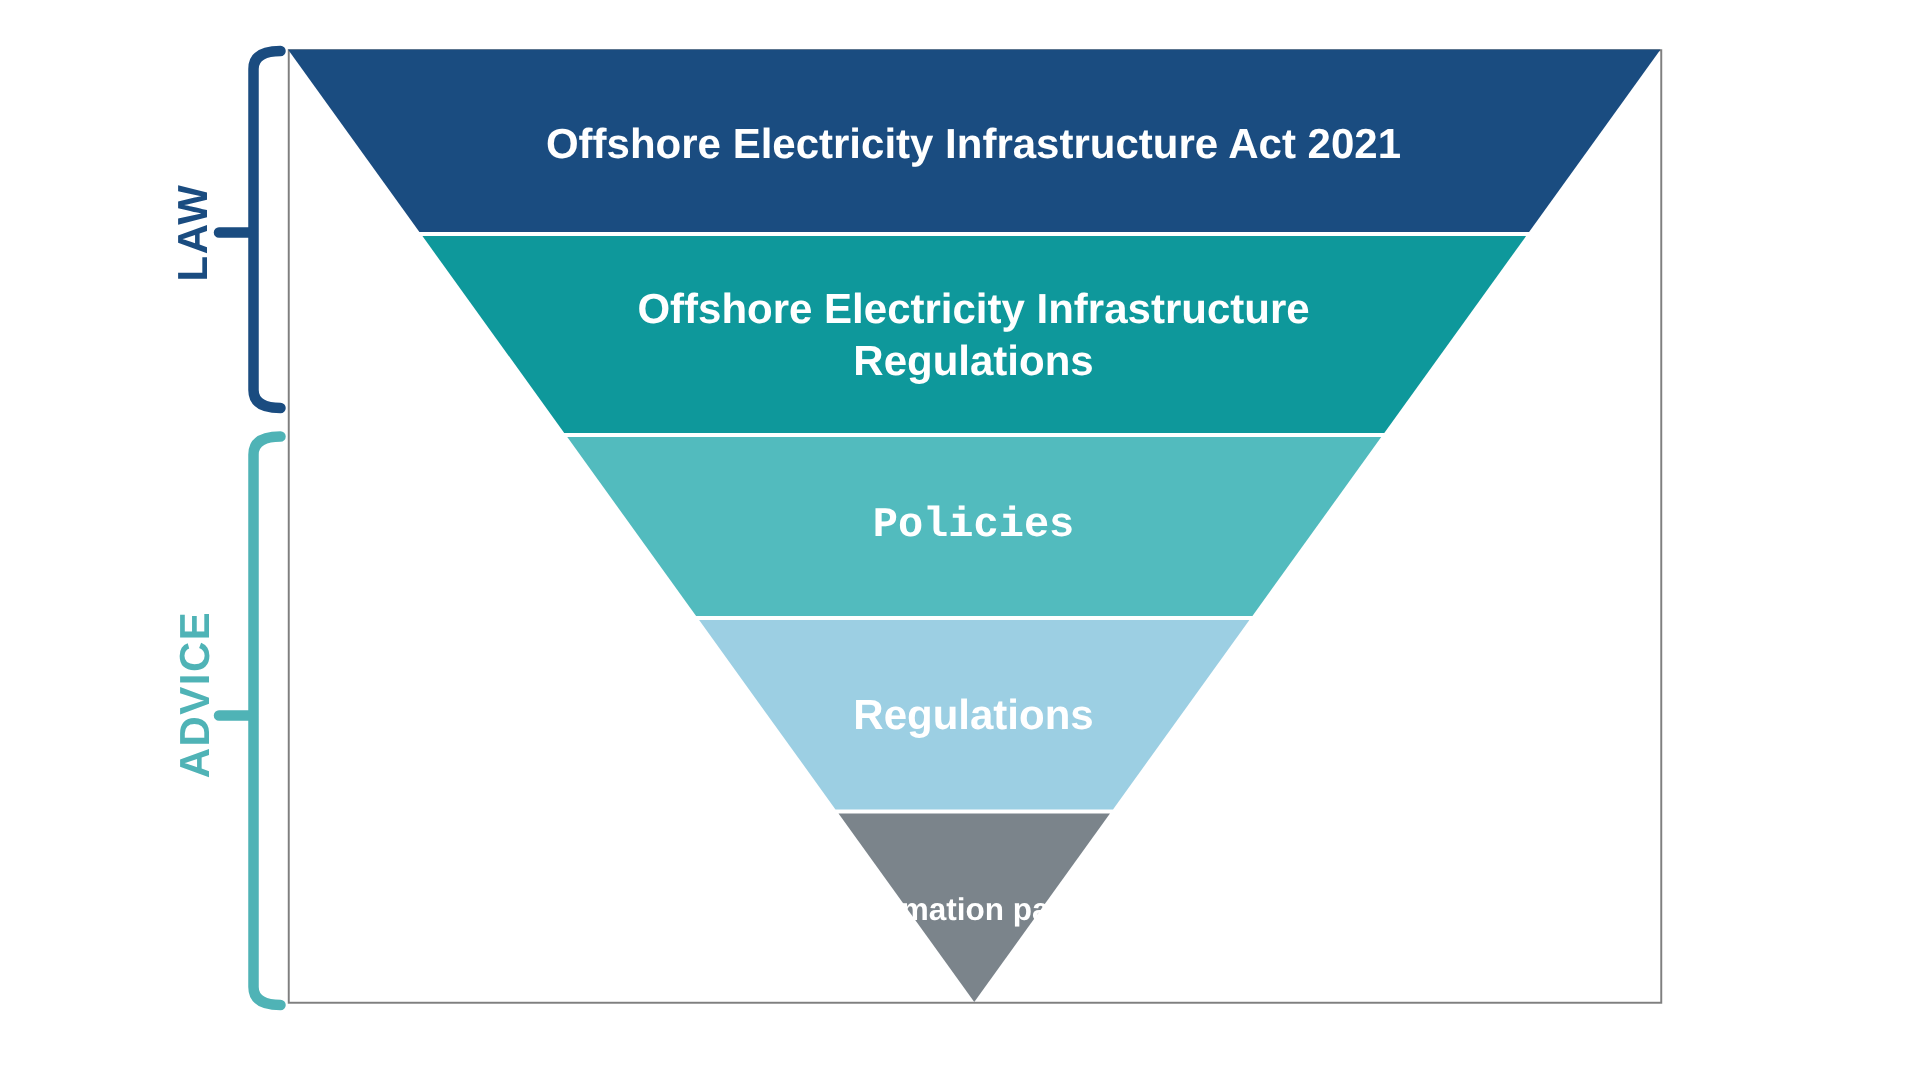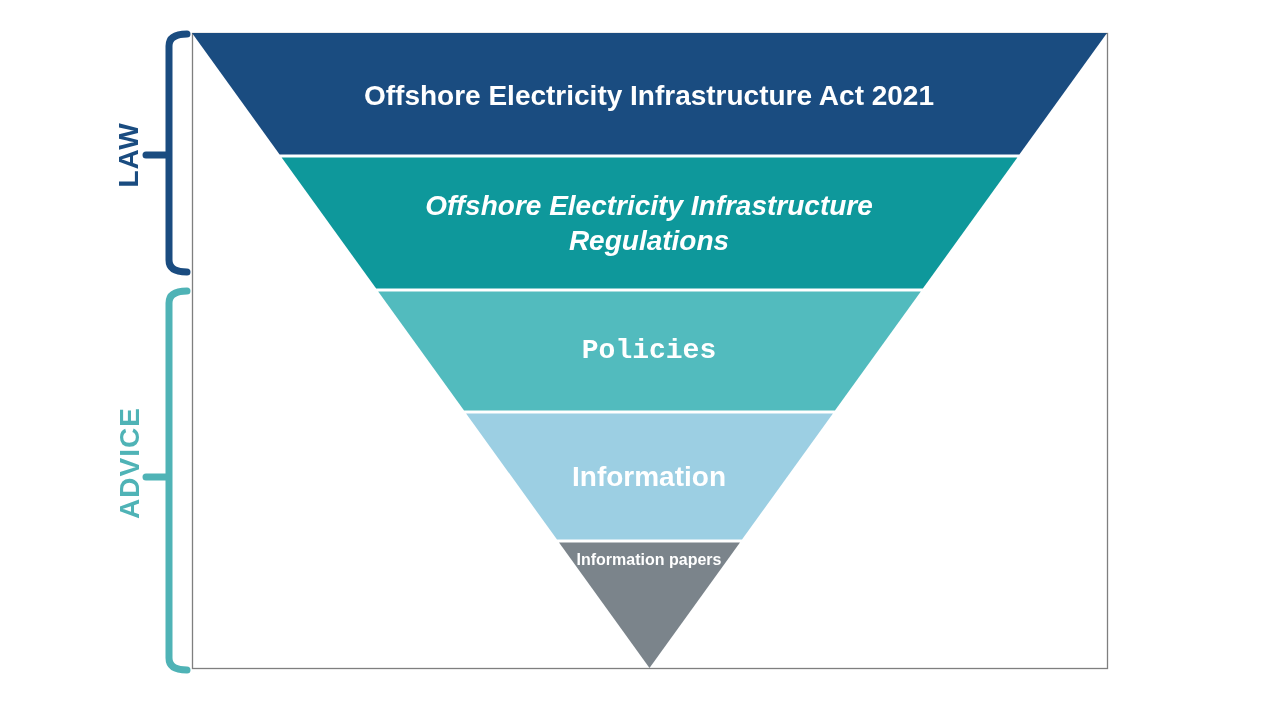--- a/index.html
+++ b/index.html
@@ -25,21 +25,21 @@
   .band-label {
     position: absolute;
     transform: translateX(-50%);
     color: #ffffff;
     font-weight: bold;
     text-align: center;
     line-height: 1.25;
     pointer-events: none;
   }
   .band-label.size-lg { font-size: 28px; }
-  .band-label.size-sm { font-size: 16px; line-height: 1.26; }
+  .band-label.size-sm { font-size: 21px; line-height: 1.26; margin-top: 44px; }
   .side-label {
     position: absolute;
     transform: translate(-50%, -50%) rotate(-90deg);
     transform-origin: center center;
     font-weight: bold;
     font-size: 28px;
     letter-spacing: 1px;
     white-space: nowrap;
   }
 </style>
@@ -54,25 +54,25 @@
       <polygon points="281.6267716535433,157.4 1017.3732283464567,157.4 922.8472440944881,288.6 376.15275590551187,288.6" fill="#0E989B"></polygon>
       <polygon points="378.17007874015746,291.4 920.8299212598425,291.4 834.9496062992125,410.6 464.0503937007874,410.6" fill="#52BBBE"></polygon>
       <polygon points="466.0677165354331,413.4 832.9322834645669,413.4 742.0086614173229,539.6 556.9913385826771,539.6" fill="#9CCFE3"></polygon>
       <polygon points="559.0086614173229,542.4 739.9913385826771,542.4 649.5,668" fill="#7B848B"></polygon>
       <path d="M 187 34 Q 169 34 169 46 L 169 260 Q 169 272 187 272 M 169 155 L 146 155" fill="none" stroke="#1A4C80" stroke-width="7" stroke-linecap="round"></path>
       <path d="M 187 291 Q 169 291 169 303 L 169 658 Q 169 670 187 670 M 169 477 L 146 477" fill="none" stroke="#4FB3B6" stroke-width="7" stroke-linecap="round"></path>
     </svg>
 
   <div class="band-label size-lg" style="left:649px; top:78px;  width:840px;">Offshore Electricity Infrastructure Act 2021</div>
 
-  <div class="band-label size-lg" style="left:649px; top:188px; width:560px;font-style:italic;">Offshore Electricity Infrastructure Regulations</div>
+  <div class="band-label size-lg" style="left:649px; top:188px; width:560px;">Offshore Electricity Infrastructure Regulations</div>
 
   <div class="band-label size-lg" style="left:649px; top:333px; width:400px;font-family:Liberation Mono, monospace;">Policies</div>
 
-  <div class="band-label size-lg" style="left:649px; top:459px; width:320px;">Information</div>
+  <div class="band-label size-lg" style="left:649px; top:459px; width:320px;">Regulations</div>
 
   <div class="band-label size-sm" style="left:649px; top:550px; width:200px;">Information papers</div>
 
   <div class="side-label" id="law-label" style="left: 129px; top: 155px; color: rgb(26, 76, 128);">LAW</div>
 
   <div class="side-label" id="advice-label" style="left: 130px; top: 463px; color: rgb(79, 179, 182);">ADVICE</div>
 
 </div>
 
 </body></html>

